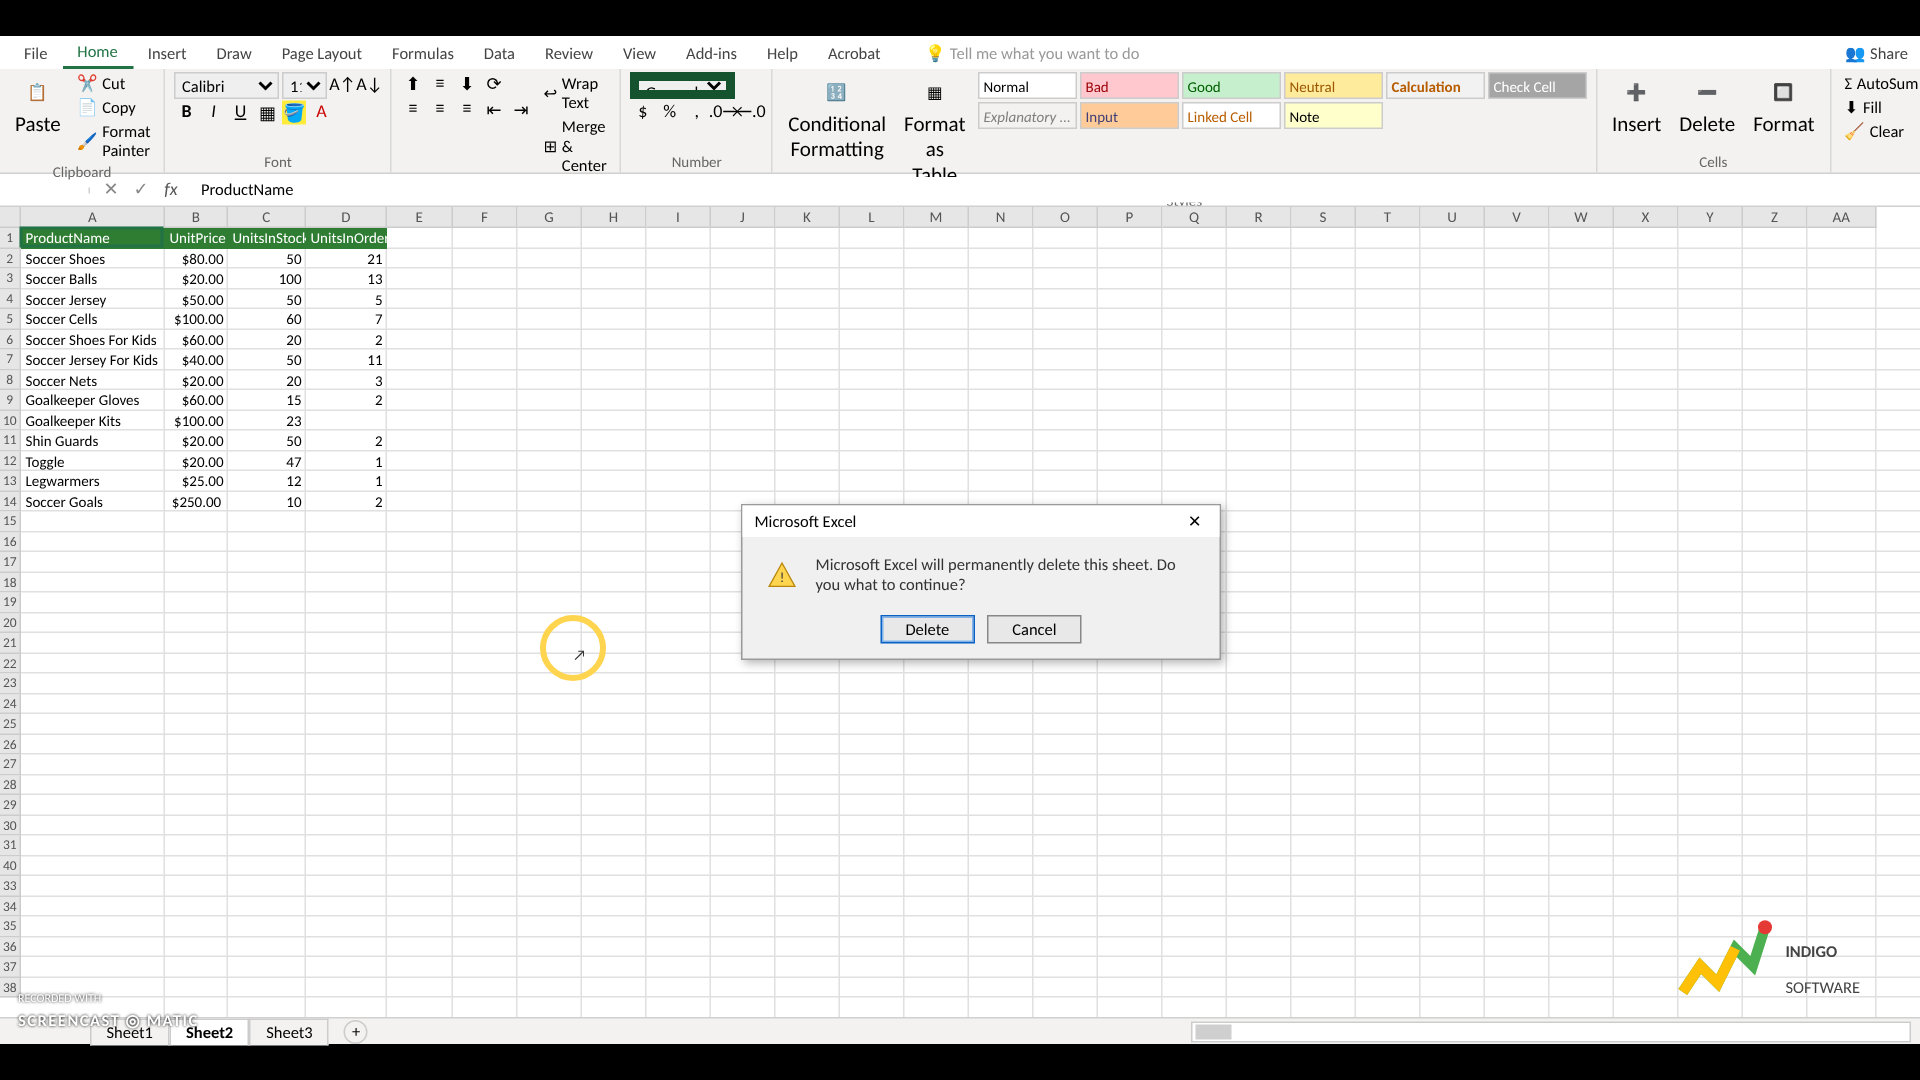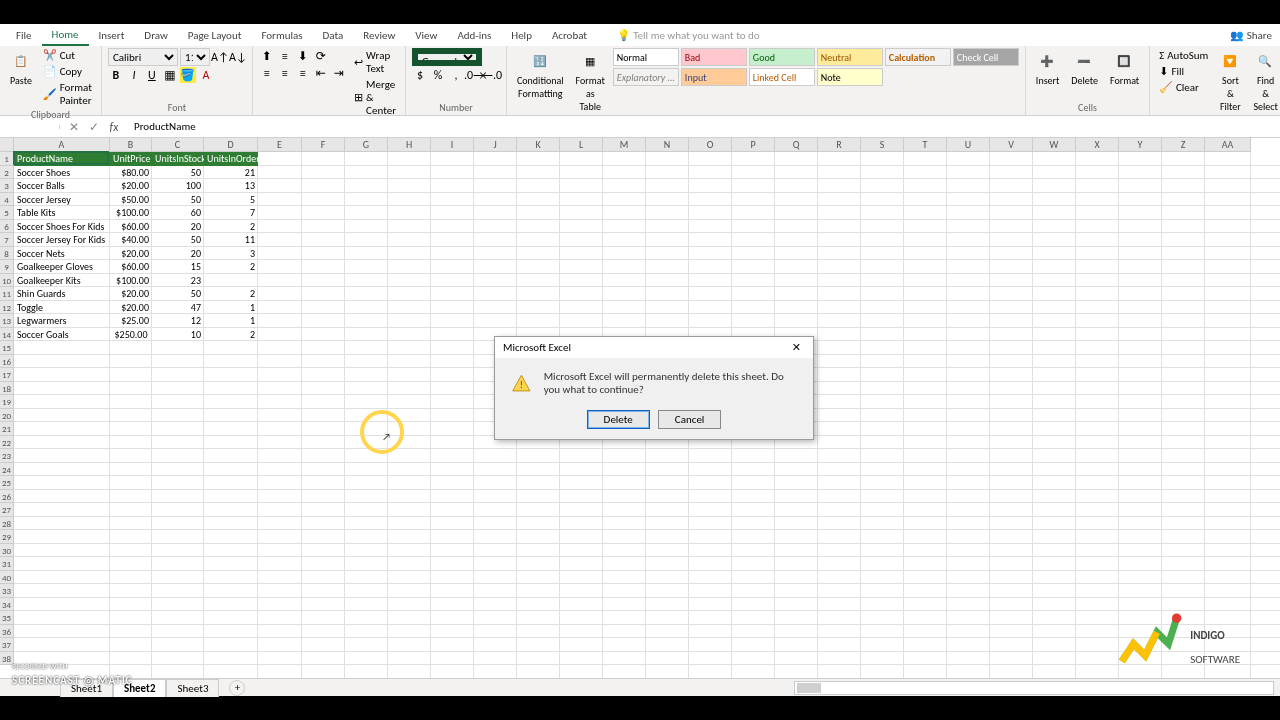--- a/index.html
+++ b/index.html
@@ -15,21 +15,21 @@
 
 
 .ribbon { display: flex; background: #f3f2f1; border-bottom: 1px solid #d0d0d0; height: 70px; }
 .group { display: flex; flex-direction: column; border-right: 1px solid #d8d8d8; padding: 2px 6px 0 6px; }
 .group-body { display: flex; align-items: flex-start; gap: 4px; flex: 1; }
 .group-label { text-align: center; font-size: 10px; color: #666; padding-bottom: 1px; }
 .vstack { display: flex; flex-direction: column; gap: 1px; }
 .hstack { display: flex; align-items: center; gap: 2px; }
 .big-btn { display: flex; flex-direction: column; align-items: center; gap: 2px; padding: 2px 4px; cursor: pointer; }
 .big-btn .ico { width: 22px; height: 22px; display: flex; align-items: center; justify-content: center; }
-.big-btn .lbl { font-size: 10px; text-align: center; }
+.big-btn .lbl { font-size: 14px; text-align: center; }
 .small-btn { display: flex; align-items: center; gap: 3px; padding: 1px 3px; cursor: pointer; font-size: 10px; }
 .mini { width: 16px; height: 16px; display:flex; align-items:center; justify-content:center; cursor:pointer; font-size:12px;}
 select.font-name { width: 70px; height: 18px; font-size: 11px; border: 1px solid #ccc; }
 select.font-size { width: 30px; height: 18px; font-size: 11px; border: 1px solid #ccc; }
 .num-format { width: 70px; height: 18px; font-size: 11px; border:6px solid #14532d; }
 
 
 .styles { display: grid; grid-template-columns: repeat(6, 66px); grid-template-rows: 18px 18px; gap: 2px; }
 .style-cell { border: 1px solid #ccc; font-size: 10px; padding: 1px 3px; display:flex; align-items:center; overflow:hidden; white-space:nowrap; cursor:pointer;}
 .st-normal { background:#fff; color:#000; }
@@ -452,21 +452,21 @@
         <div class="cell-text" style="left: 138px; top: 13.5px; width: 52px; text-align: right;">50</div>
         <div class="cell-text" style="left: 190px; top: 13.5px; width: 54px; text-align: right;">21</div>
         <div class="cell-text" style="left: 0px; top: 27px; width: 96px;">Soccer Balls</div>
         <div class="cell-text" style="left: 96px; top: 27px; width: 42px; text-align: right;">$20.00</div>
         <div class="cell-text" style="left: 138px; top: 27px; width: 52px; text-align: right;">100</div>
         <div class="cell-text" style="left: 190px; top: 27px; width: 54px; text-align: right;">13</div>
         <div class="cell-text" style="left: 0px; top: 40.5px; width: 96px;">Soccer Jersey</div>
         <div class="cell-text" style="left: 96px; top: 40.5px; width: 42px; text-align: right;">$50.00</div>
         <div class="cell-text" style="left: 138px; top: 40.5px; width: 52px; text-align: right;">50</div>
         <div class="cell-text" style="left: 190px; top: 40.5px; width: 54px; text-align: right;">5</div>
-        <div class="cell-text" style="left: 0px; top: 54px; width: 96px;">Table Kits</div>
+        <div class="cell-text" style="left: 0px; top: 54px; width: 96px;">Soccer Cells</div>
         <div class="cell-text" style="left: 96px; top: 54px; width: 42px; text-align: right;">$100.00</div>
         <div class="cell-text" style="left: 138px; top: 54px; width: 52px; text-align: right;">60</div>
         <div class="cell-text" style="left: 190px; top: 54px; width: 54px; text-align: right;">7</div>
         <div class="cell-text" style="left: 0px; top: 67.5px; width: 96px;">Soccer Shoes For Kids</div>
         <div class="cell-text" style="left: 96px; top: 67.5px; width: 42px; text-align: right;">$60.00</div>
         <div class="cell-text" style="left: 138px; top: 67.5px; width: 52px; text-align: right;">20</div>
         <div class="cell-text" style="left: 190px; top: 67.5px; width: 54px; text-align: right;">2</div>
         <div class="cell-text" style="left: 0px; top: 81px; width: 96px;">Soccer Jersey For Kids</div>
         <div class="cell-text" style="left: 96px; top: 81px; width: 42px; text-align: right;">$40.00</div>
         <div class="cell-text" style="left: 138px; top: 81px; width: 52px; text-align: right;">50</div>

